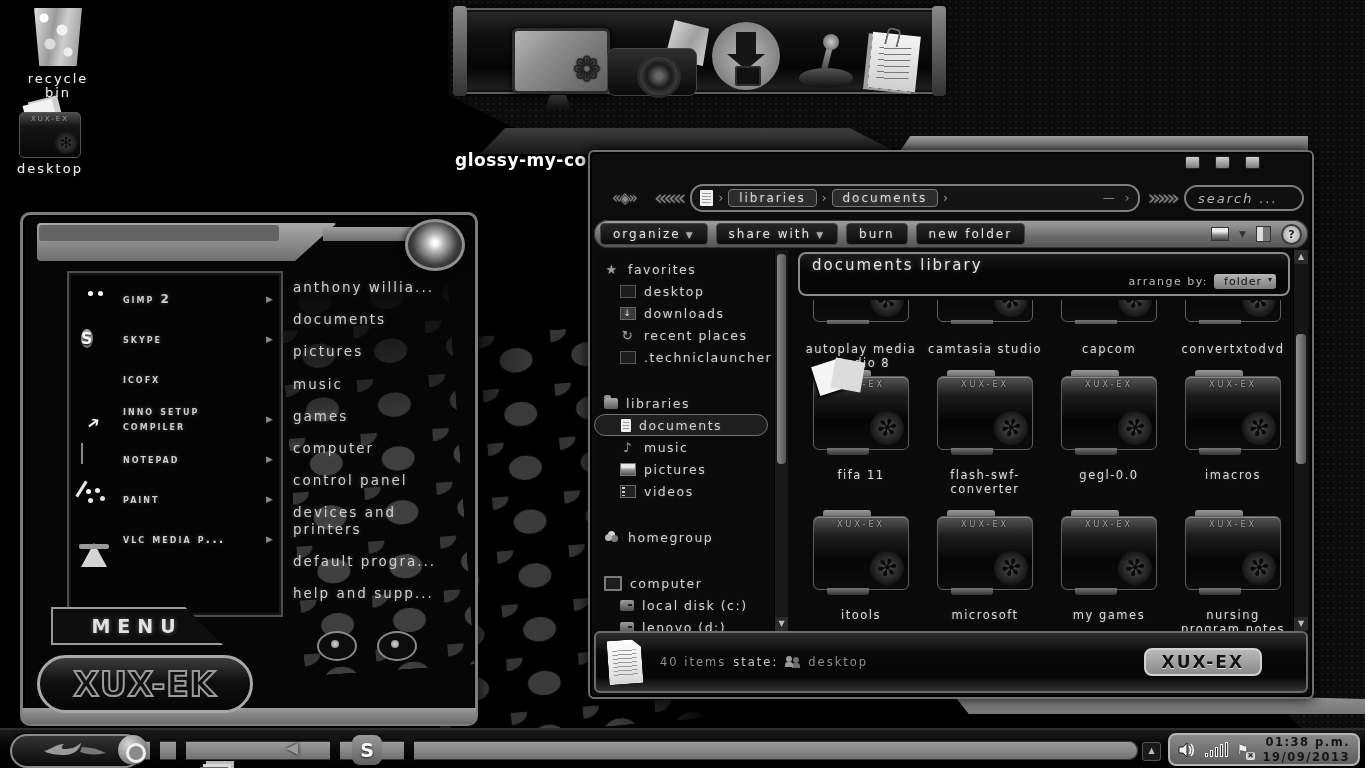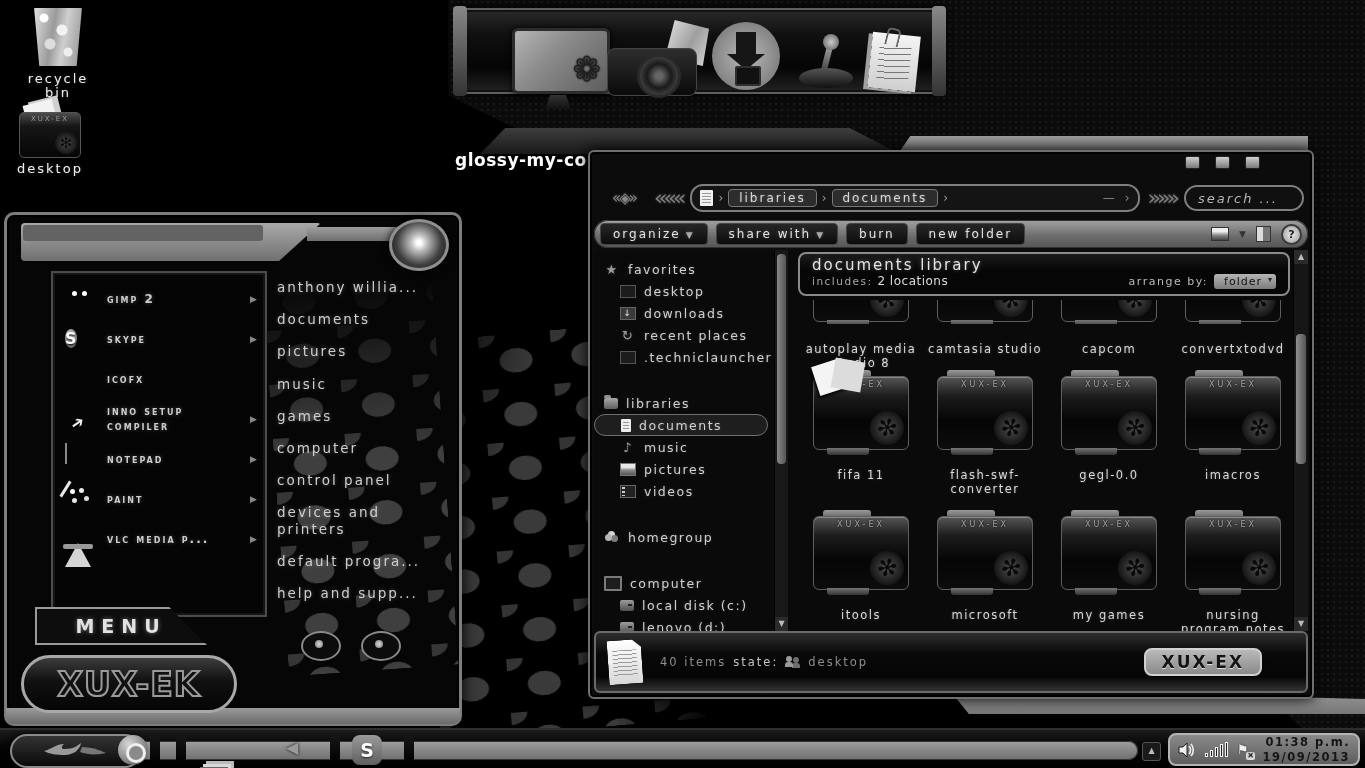--- a/index.html
+++ b/index.html
@@ -186,21 +186,21 @@
     background:repeating-linear-gradient(#9a9a9a 0 1px,transparent 1px 4px);}
   .stat-text{font-size:11.5px;color:#8f8f8f;letter-spacing:2px;display:flex;align-items:center;gap:7px;}
   .stat-text .bold{color:#c5c5c5;}
   .ppl{width:16px;height:12px;position:relative;display:inline-block;}
   .ppl:before{content:"";position:absolute;left:1px;top:0;width:6px;height:6px;border-radius:50%;background:#9a9a9a;box-shadow:7px 1px 0 #6f6f6f;}
   .ppl:after{content:"";position:absolute;left:0;top:6px;width:8px;height:5px;border-radius:3px 3px 0 0;background:#9a9a9a;box-shadow:7px 1px 0 #6f6f6f;}
   .xux-badge{margin-left:auto;margin-right:44px;border:2px solid #d0d0d0;border-radius:8px;
     background:linear-gradient(#b9b9b9,#8a8a8a);color:#141414;font-size:17px;font-weight:bold;letter-spacing:2px;
     padding:2px 16px;text-shadow:0 1px 0 #ddd;}
   
-  .smenu{left:4px;top:212px;width:452px;height:508px;z-index:6;border:3px solid #7d7d7d;border-radius:10px;
+  .smenu{left:20px;top:212px;width:452px;height:508px;z-index:6;border:3px solid #7d7d7d;border-radius:10px;
     background:#060606;box-shadow:inset 0 0 0 2px #000,0 0 16px #000;}
   .smenu .footbar{position:absolute;left:-1px;right:-1px;bottom:-1px;height:16px;background:linear-gradient(#9a9a9a,#6a6a6a);border-radius:0 0 7px 7px;}
   .head-slab{position:absolute;left:14px;top:8px;width:300px;height:38px;background:linear-gradient(#a9a9a9,#707070);
     clip-path:polygon(0 0,100% 0,86% 100%,0 100%);border-radius:4px;}
   .head-bar{position:absolute;left:16px;top:10px;width:240px;height:16px;background:#636363;border-radius:3px;}
   .head-arm{position:absolute;left:300px;top:12px;width:108px;height:14px;background:linear-gradient(#9e9e9e,#6f6f6f);}
   .orb{position:absolute;right:10px;top:4px;width:54px;height:46px;border:3px solid #8f8f8f;border-radius:50%;
     background:radial-gradient(circle at 50% 45%,#ffffff 6%,#bdbdbd 22%,#3f3f3f 60%,#111);cursor:pointer;box-shadow:0 0 8px #000;}
   .apps-panel{position:absolute;left:44px;top:56px;width:212px;height:330px;background:#050505;
     border:2px solid #4c4c4c;box-shadow:inset 0 0 0 2px #151515;padding:6px 0;}
@@ -425,24 +425,20 @@
         </div>
       </div>
       <div class="sb-scroll">
         <div class="sb-thumb"></div>
         <div class="scroll-btn" style="bottom:0;">▼</div>
       </div>
 
       <div class="main">
         <div class="mhead">
           <div class="t techno">documents library</div>
-          <div class="inc">
-            <span>includes:</span>
-            <b>2 locations</b>
-          </div>
           <div class="arrange">
             <span>arrange by:</span>
             <span class="arr-pill">folder</span>
           </div>
         </div>
 
         <div class="grid-row" style="top:50px;">
           <div class="cell">
             <div class="iclip">
                 <div class="xf">

